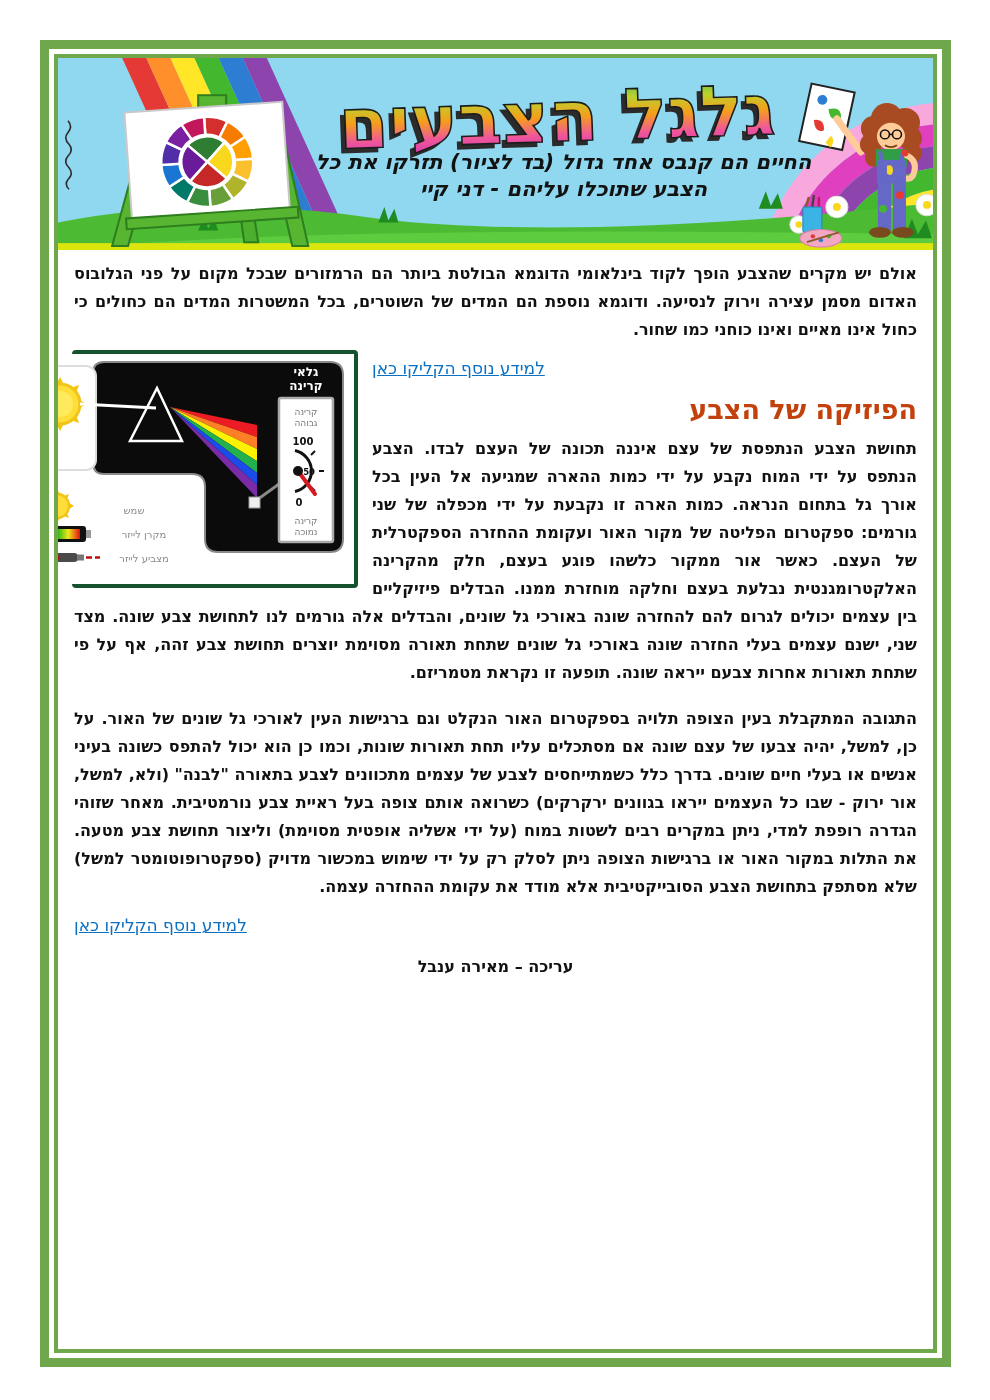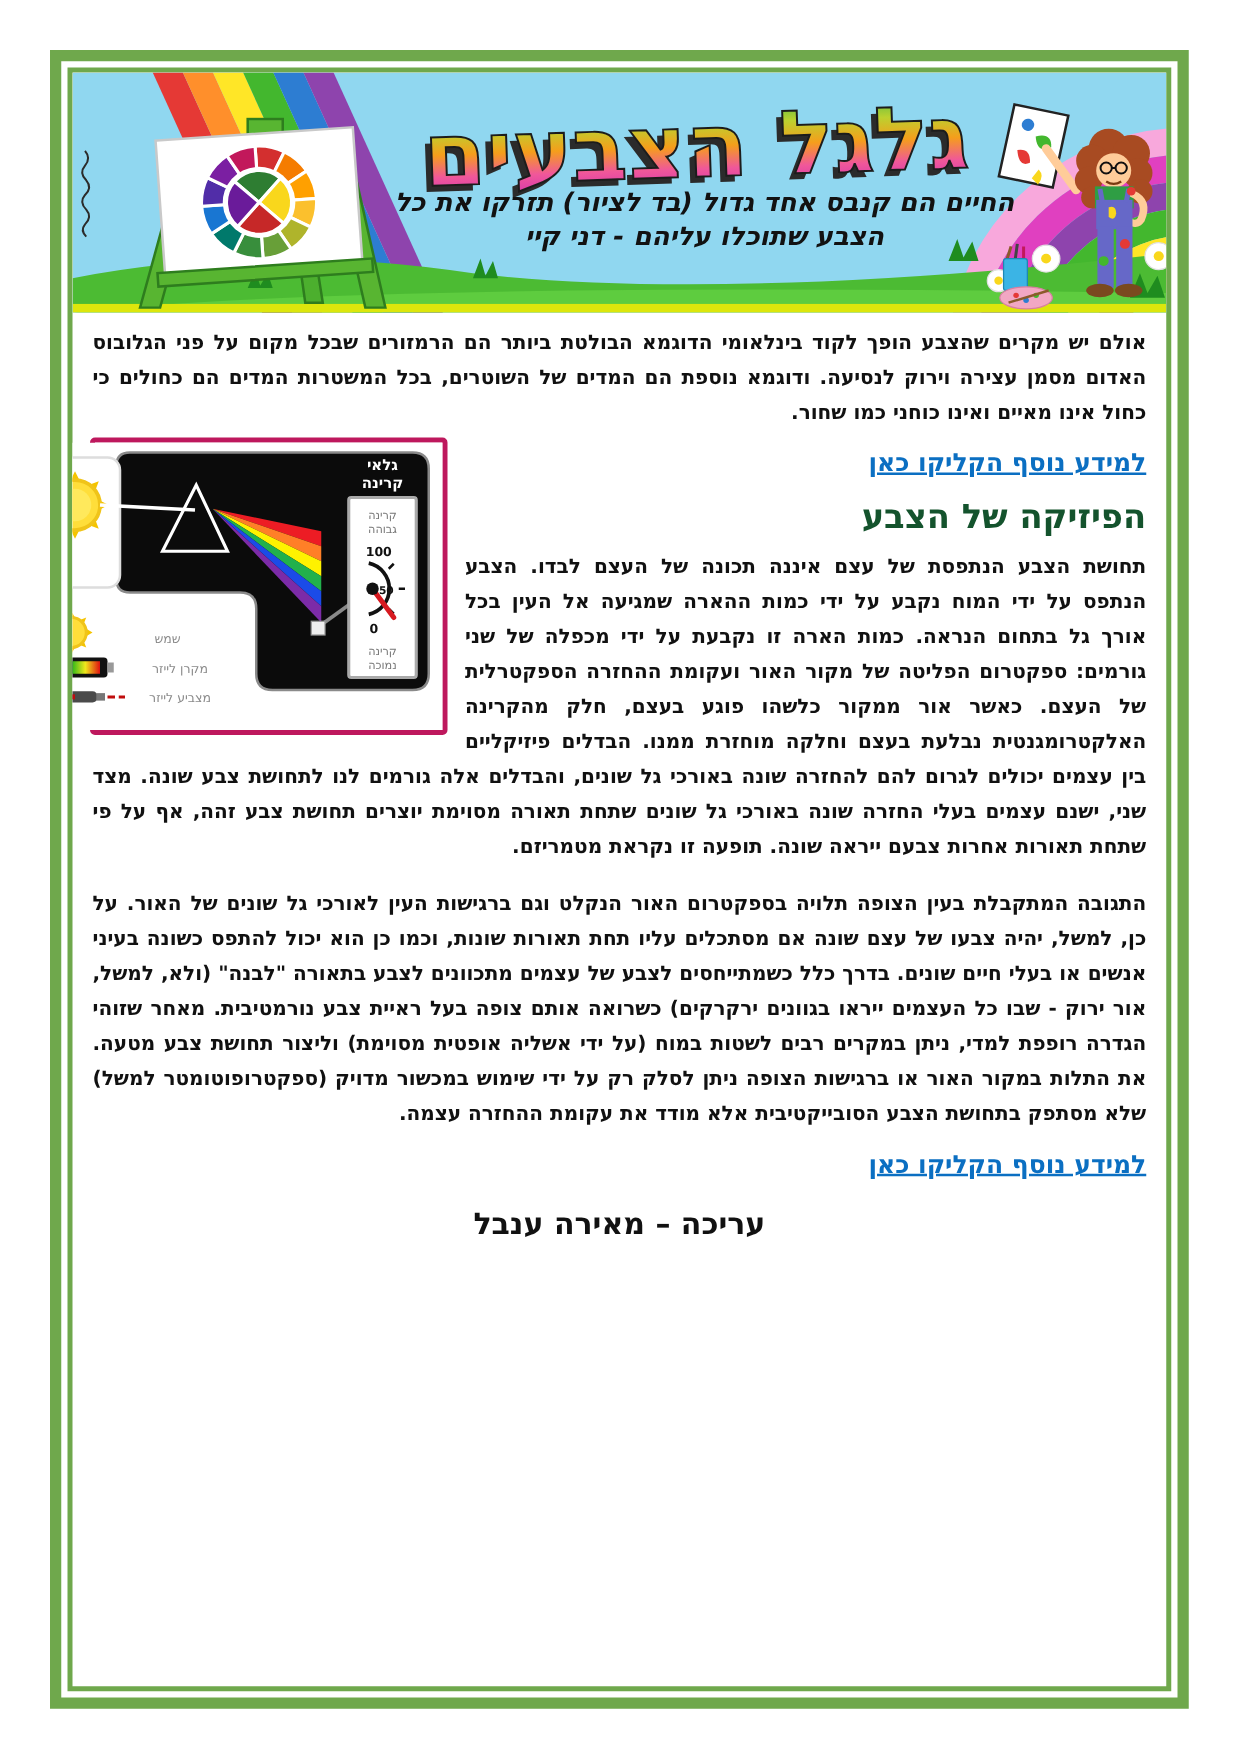--- a/index.html
+++ b/index.html
@@ -4,26 +4,26 @@
 <style>
   html,body{margin:0;padding:0;width:990px;height:1400px;background:#ffffff;overflow:hidden;
             font-family:"DejaVu Sans",sans-serif;}
   .outer-frame{position:absolute;left:40px;top:40px;width:911px;height:1327px;
                border:9px solid #6FA84C;box-sizing:border-box;background:#fff;}
   .inner-frame{position:absolute;inset:5px;border:4px solid #6FA84C;box-sizing:border-box;
                overflow:hidden;background:#fff;}
   .banner{width:100%;height:192px;display:block;}
   .content{direction:rtl;padding:0 14px 0 14px;color:#111;}
   p.body{font-size:16px;line-height:28px;font-weight:bold;text-align:justify;margin:10px 2px 0 2px;}
-  .linkline{text-align:right;margin:14px 2px 0 2px;font-size:20px;font-weight:bold;}
+  .linkline{text-align:left;margin:14px 2px 0 2px;font-size:17px;font-weight:normal;}
   .linkline a{color:#0B6FC2;text-decoration:underline;cursor:pointer;}
-  h2.heading{color:#14532d;font-size:27px;font-weight:bold;margin:16px 2px 4px 2px;text-align:right;}
-  .prism-figure{float:left;width:286px;height:238px;border:4px solid #be185d;border-radius:4px;
+  h2.heading{color:#c2410c;font-size:27px;font-weight:bold;margin:16px 2px 4px 2px;text-align:right;}
+  .prism-figure{float:left;width:286px;height:238px;border:4px solid #14532d;border-radius:4px;
                 box-sizing:border-box;background:#fff;margin:6px 14px 8px 0;}
-  .footerline{clear:both;text-align:center;font-size:24px;font-weight:bold;margin:22px 0 0 0;}
+  .footerline{clear:both;text-align:center;font-size:16px;font-weight:bold;margin:22px 0 0 0;}
   svg text{font-family:"DejaVu Sans",sans-serif;}
 </style>
 </head>
 <body>
 
 <div class="outer-frame">
  <div class="inner-frame">
 
   <svg class="banner" viewBox="0 0 874 196" preserveAspectRatio="none">
     <defs>

